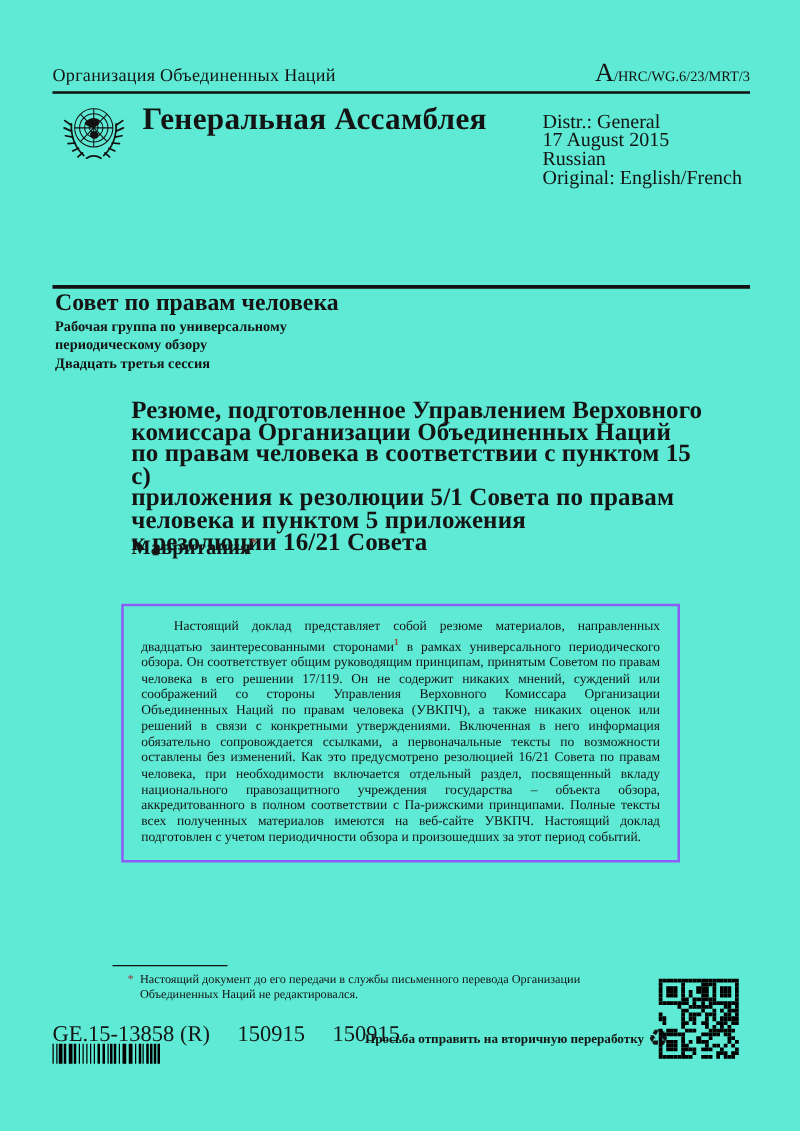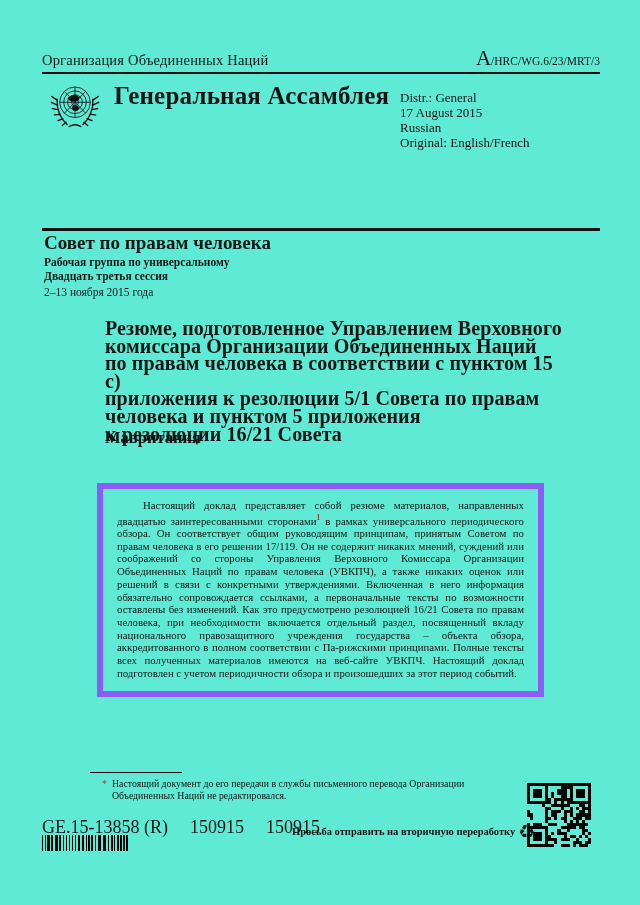--- a/index.html
+++ b/index.html
@@ -12,38 +12,38 @@
               justify-content:space-between; align-items:flex-end;
               border-bottom:2px solid #111; padding-bottom:3px; }
   .org-name { font-size:14.5px; letter-spacing:.2px; }
   .doc-symbol { white-space:nowrap; }
   .doc-symbol .big-a { font-size:21px; line-height:16px; }
   .doc-symbol .rest { font-size:11.5px; }
 
   
   .emblem { position:absolute; left:46px; top:80px; width:58px; height:56px; }
   .assembly-title { position:absolute; left:114px; top:82px; font-size:25px; font-weight:bold; letter-spacing:.2px; }
-  .distr-block { position:absolute; left:400px; top:90px; font-size:13px; line-height:15px; }
+  .distr-block { position:absolute; left:434px; top:90px; font-size:16px; line-height:15px; }
 
   .rule-thick { position:absolute; left:42px; right:40px; top:228px; height:3px; background:#111; }
 
   
   .session { position:absolute; left:44px; top:236px; line-height:14.5px; }
   .session .s-head { font-size:19px; font-weight:bold; margin-bottom:4px; }
   .session .s-sub { font-size:11.5px; font-weight:bold; }
   .session .s-dates { font-size:11.5px; margin-top:1px; }
 
   
   .main-title { position:absolute; left:105px; top:320px; width:460px; font-size:20px; font-weight:bold;
                 line-height:17.6px; white-space:pre-line; letter-spacing:.1px; }
   .country-heading { position:absolute; left:105px; top:428px; font-size:16.5px; font-weight:bold; }
   .country-heading sup, .fn-ref { color:var(--accent); font-size:9px; vertical-align:super; font-weight:bold; }
 
   
-  .summary-box { position:absolute; left:97px; top:483px; width:447px; border:6px solid #8b5cf6;
+  .summary-box { position:absolute; left:97px; top:483px; width:447px; border:2px solid #8b5cf6;
                  padding:10px 14px 12px 14px; font-size:10.8px; line-height:12.7px; text-align:justify; }
   .summary-box p { text-indent:26px; }
   .fn-ref { font-size:7.5px; }
 
   
   .fn-sep { position:absolute; left:90px; top:772px; width:92px; border-top:1.5px solid #111; }
   .footnote { position:absolute; left:96px; top:778px; width:400px; font-size:9.8px; line-height:12.2px; display:flex; }
   .fn-mark { color:var(--accent); margin-right:5px; padding-left:6px; font-size:10px; }
   .fn-text { width:372px; }
 
@@ -110,22 +110,22 @@
     <div>17 August 2015</div>
     <div>Russian</div>
     <div>Original: English/French</div>
   </div>
 
   <div class="rule-thick"></div>
 
   <div class="session">
     <div class="s-head">Совет по правам человека</div>
     <div class="s-sub">Рабочая группа по универсальному</div>
+    <div class="s-sub">периодическому обзору</div>
     <div class="s-sub">Двадцать третья сессия</div>
-    <div class="s-dates">2–13 ноября 2015 года</div>
   </div>
 
   <div class="main-title">Резюме, подготовленное Управлением Верховного
 комиссара Организации Объединенных Наций
 по правам человека в соответствии с пунктом 15 c)
 приложения к резолюции 5/1 Совета по правам
 человека и пунктом 5 приложения
 к резолюции 16/21 Совета</div>
 
   <div class="country-heading">

